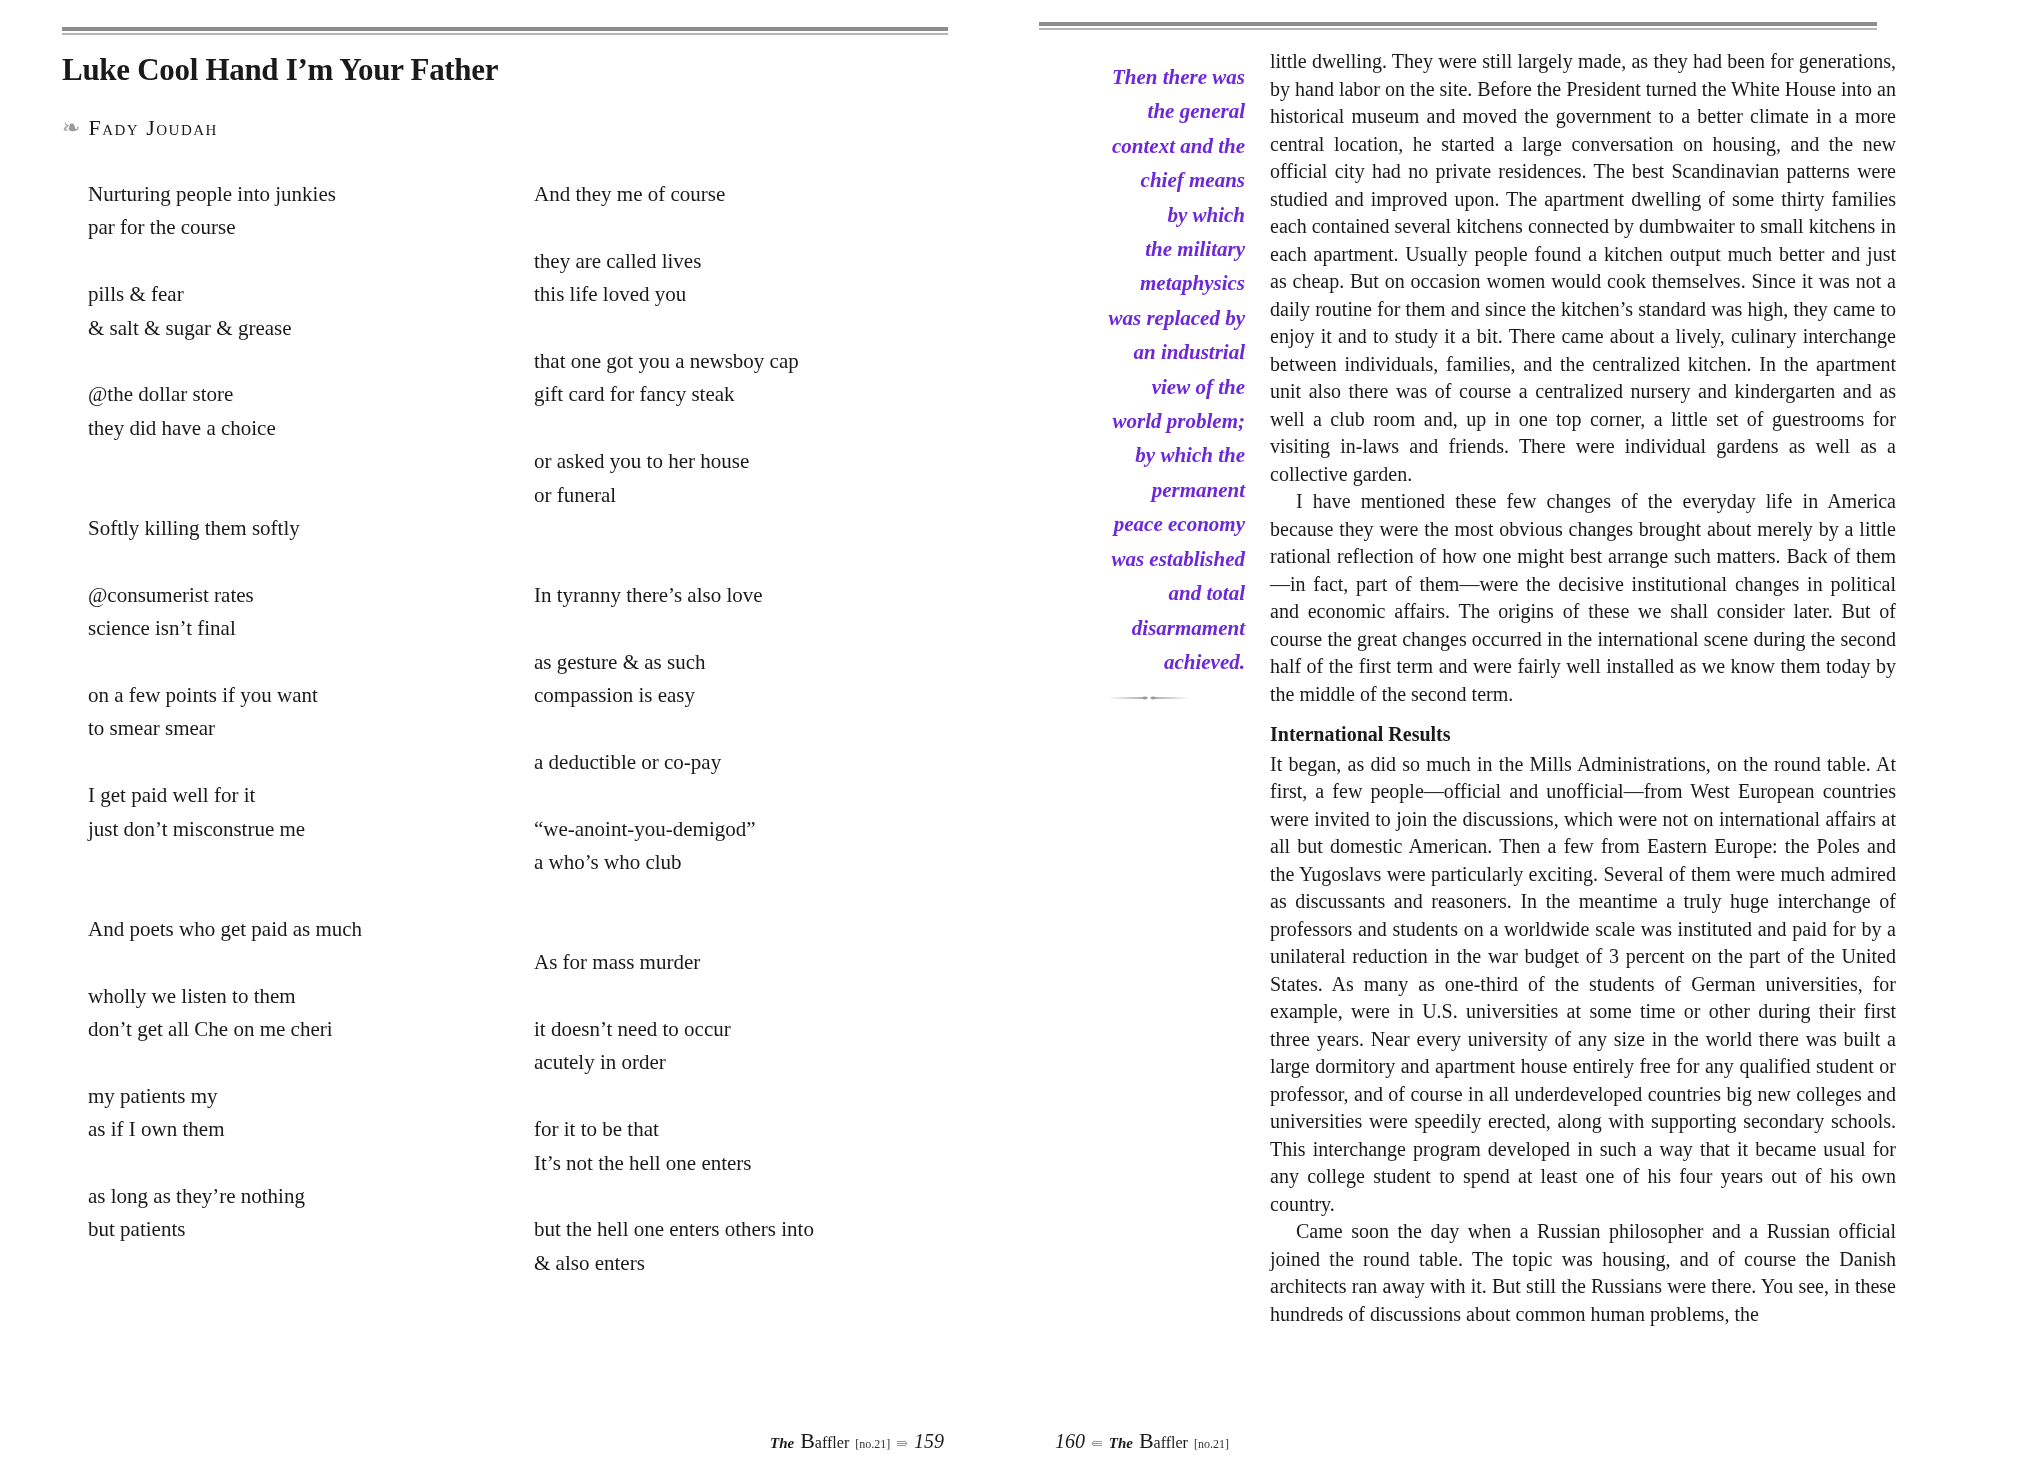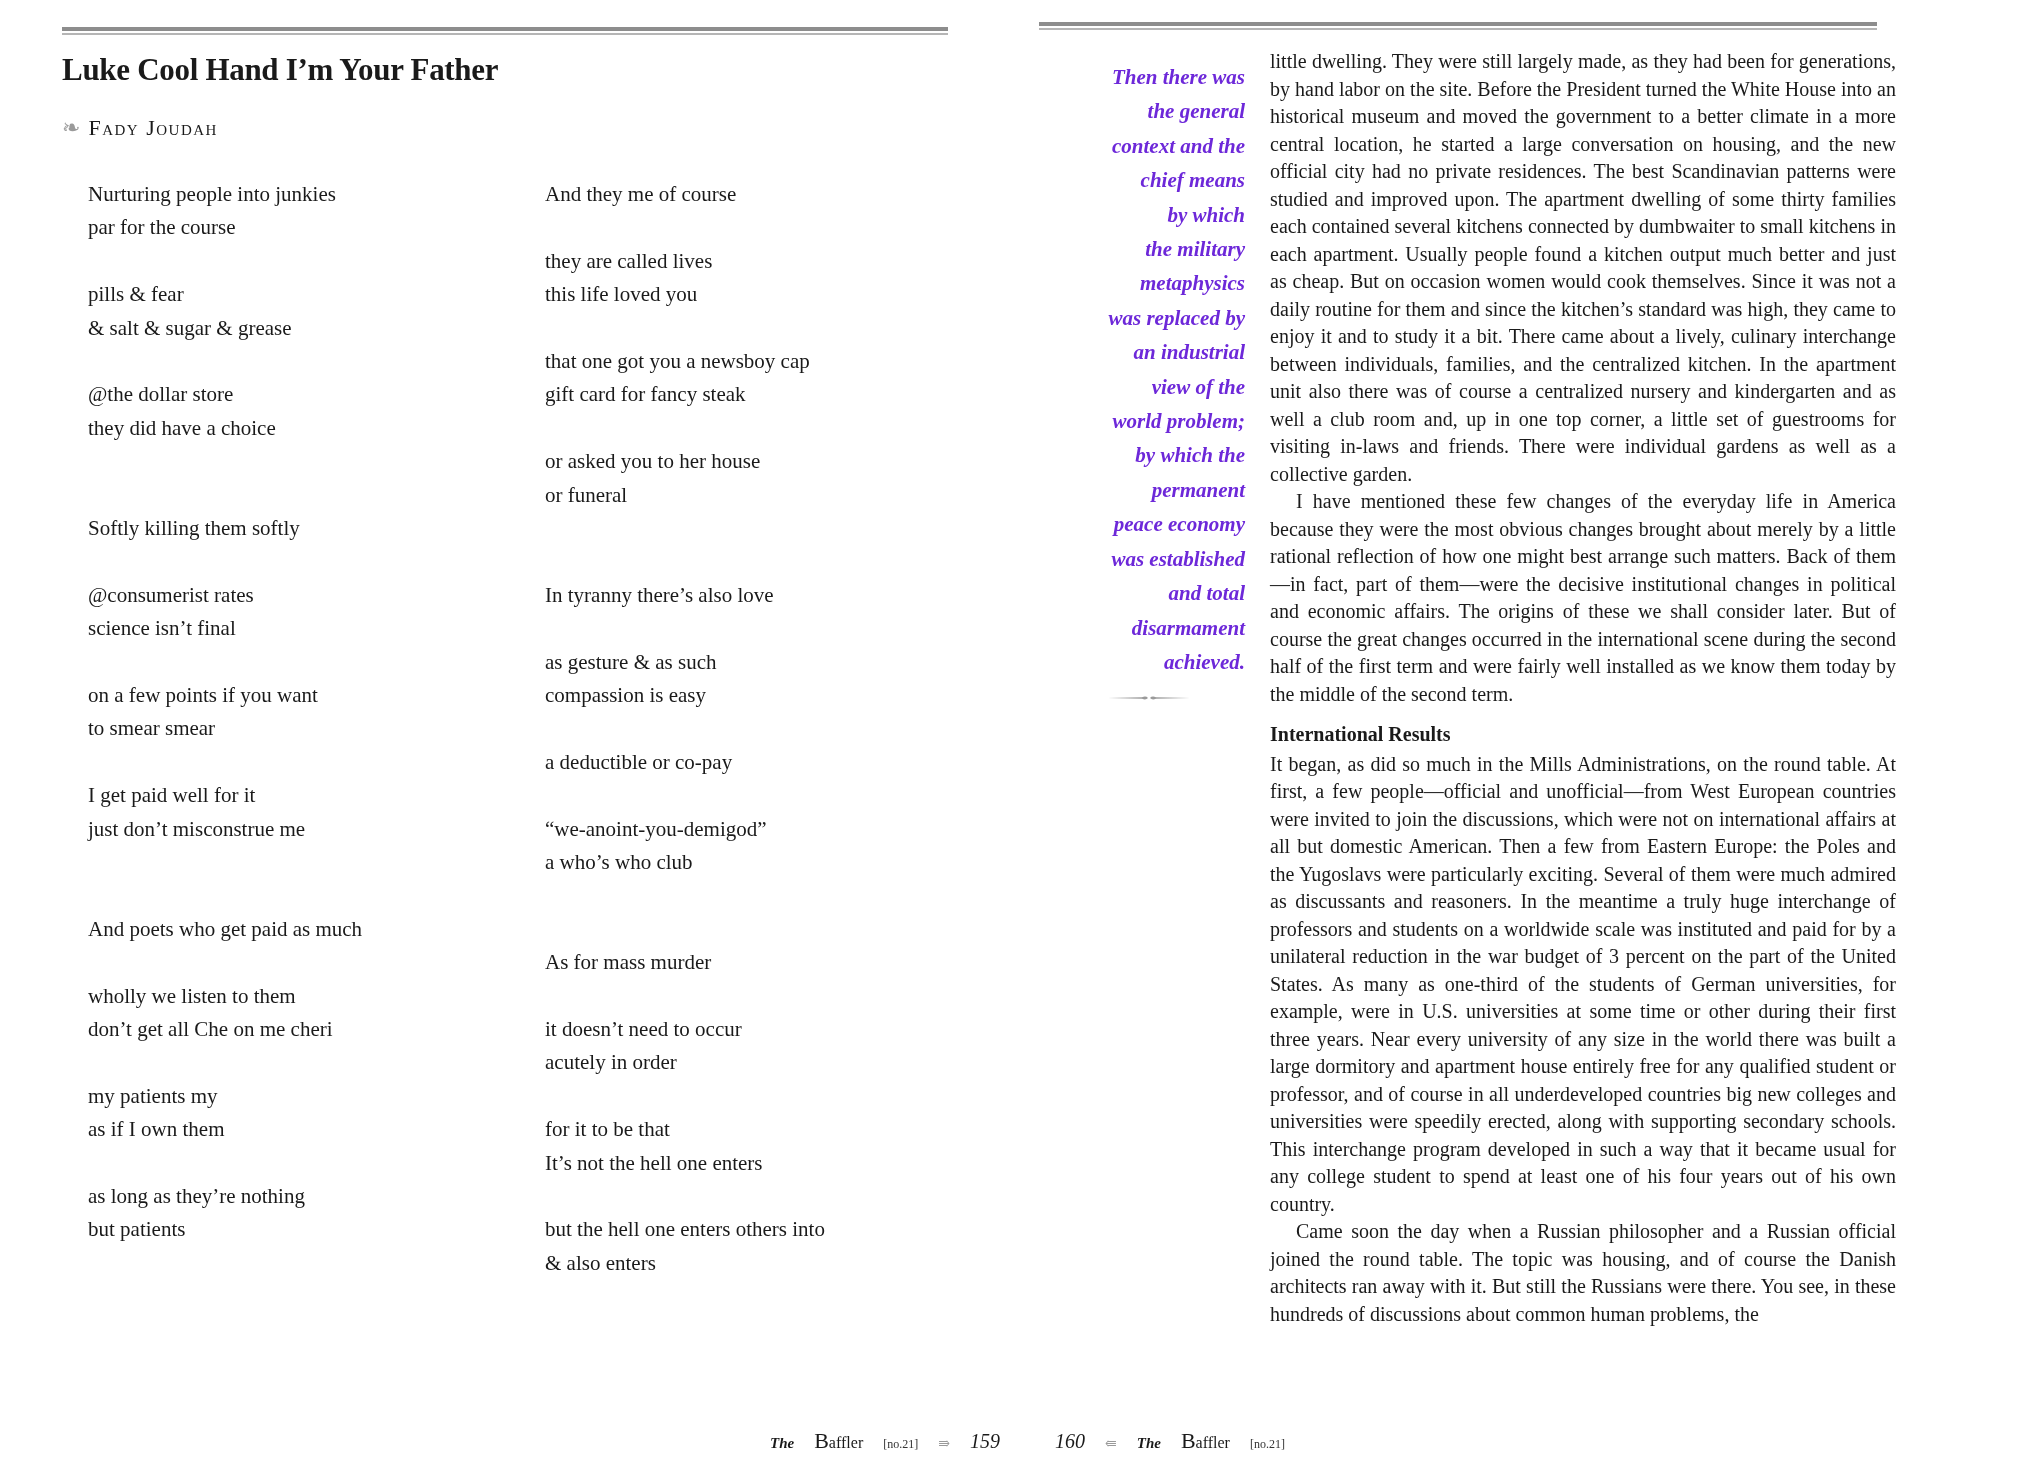--- a/index.html
+++ b/index.html
@@ -14,26 +14,26 @@
   .rule-left { left: 62px; width: 886px; top: 27px; }
   .rule-right { left: 39px; width: 838px; top: 22px; }
 
   .poem-title { position: absolute; left: 62px; top: 52px; font-size: 31px; font-weight: bold; letter-spacing: -0.3px; margin: 0; text-align: center; }
   .byline { position: absolute; left: 62px; top: 115px; font-size: 20px; display: flex; align-items: center; gap: 8px; }
   .byline .fleuron { color: #9a9a9a; font-size: 22px; }
   .byline .author { font-variant: small-caps; letter-spacing: 1.5px; font-size: 22px; }
 
   .poem-col { position: absolute; top: 178px; font-size: 21px; line-height: 33.4px; }
   .poem-col-1 { left: 88px; width: 420px; }
-  .poem-col-2 { left: 545px; width: 420px; }
+  .poem-col-2 { left: 534px; width: 420px; }
   .stanza { margin: 0 0 33.4px 0; }
   .stanza.gap-after { margin-bottom: 66.8px; }
   .line { display: block; white-space: nowrap; }
 
-  .folio { position: absolute; top: 1428px; font-size: 16px; white-space: nowrap; display: flex; align-items: baseline; gap: 20px; }
+  .folio { position: absolute; top: 1428px; font-size: 16px; white-space: nowrap; display: flex; align-items: baseline; gap: 6px; }
   .folio-left { left: 770px; }
   .folio-right { left: 55px; }
   .folio .mag-the { font-style: italic; font-weight: bold; font-size: 15px; }
   .folio .mag-name { font-size: 16px; }
   .folio .mag-name .big-b { font-size: 22px; }
   .folio .issue { font-size: 12px; color: #333; }
   .folio .pagenum { font-style: italic; font-size: 20px; }
   .folio .orn { color: #9a9a9a; font-size: 14px; }
 
   .pullquote { position: absolute; left: 70px; top: 60px; width: 175px; text-align: right;

